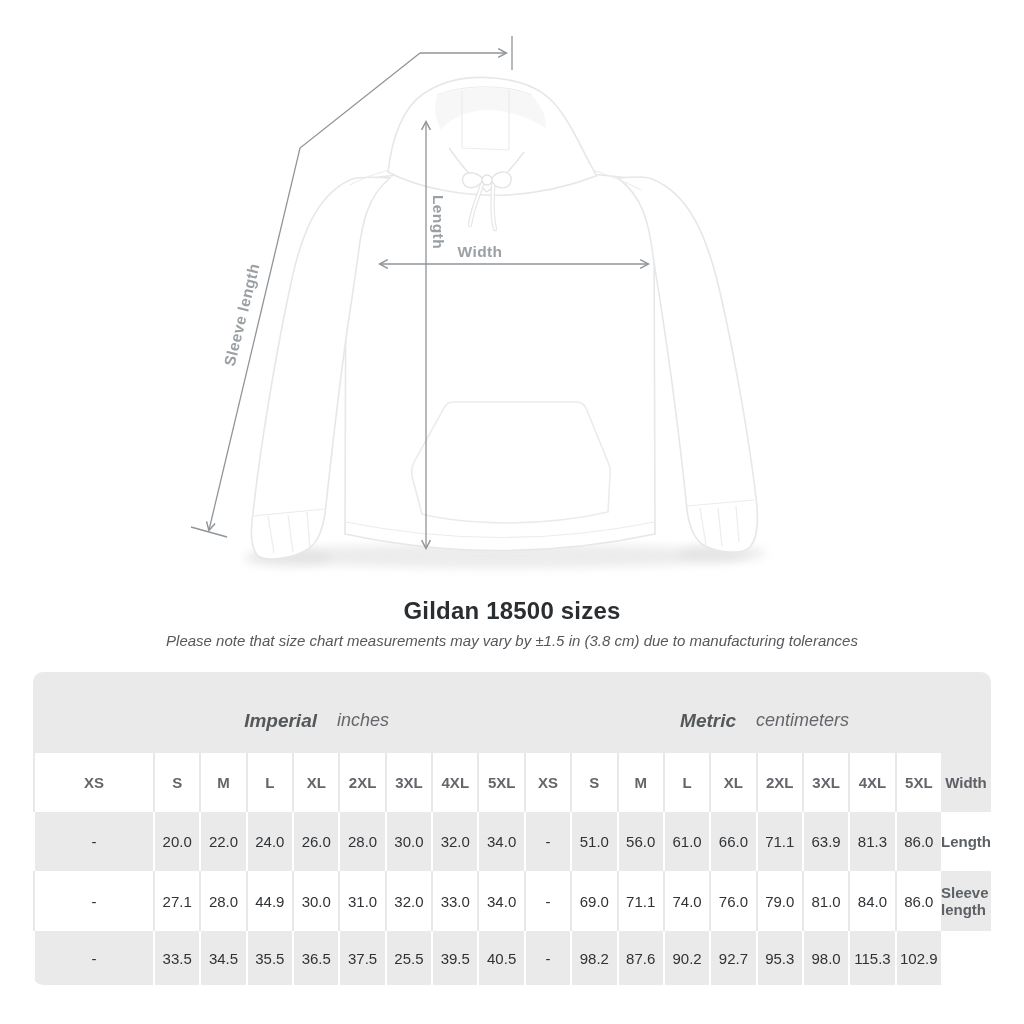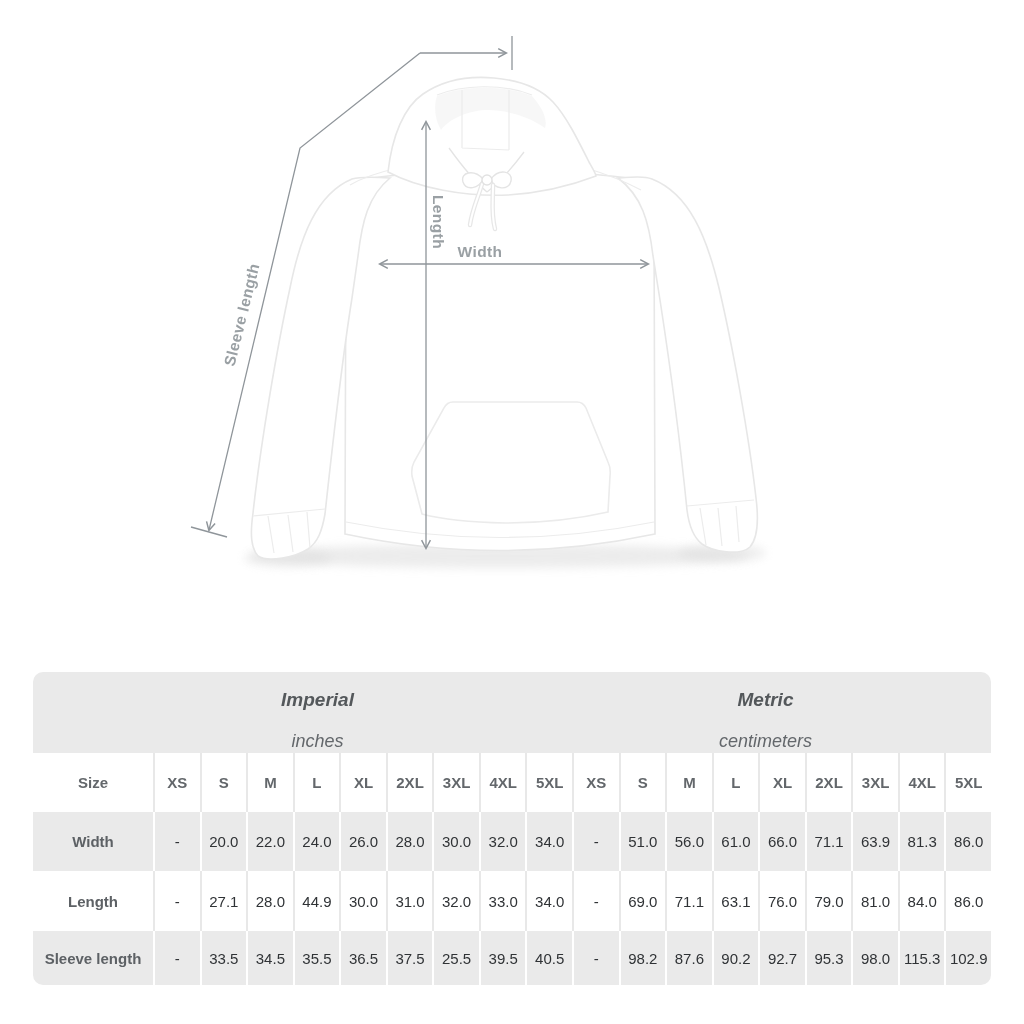--- a/index.html
+++ b/index.html
@@ -24,21 +24,21 @@
   .size-table{position:absolute;left:33px;top:672px;width:958px;height:313px;
     border-radius:10px;overflow:hidden;display:grid;
     grid-template-columns:120px repeat(18,1fr);
     grid-template-rows:81px 59px 59px 60px 54px;background:#fff;}
   .size-table div{display:flex;align-items:center;justify-content:center;}
   .gcell{background:var(--table-alt-row,#eaeaea);flex-direction:column;gap:3px;}
   .gcell .gh-title{font-size:19px;font-weight:700;font-style:italic;color:#54585b;}
   .gcell .gh-sub{font-size:18px;font-style:italic;color:var(--table-header-text,#63676b);}
   .gcell.imperial{transform:none;} .gcell.imperial .inner{transform:translateX(15px);}
   .gcell.metric .inner{transform:translateX(-16px);}
-  .gcell .inner{display:flex;flex-direction:column;align-items:center;gap:20px;margin-top:16px;}
+  .gcell .inner{display:flex;flex-direction:row;align-items:center;gap:20px;margin-top:16px;}
   .hcell{font-size:15px;font-weight:700;color:var(--table-header-text,#63676b);background:#fff;}
   .lcell{font-size:15px;font-weight:700;color:#5d6165;}
   .vcell{font-size:15px;color:var(--table-value-text,#303336);}
   .r-gray{background:var(--table-alt-row,#eaeaea);}
   .r-white{background:#ffffff;}
   .dcol{border-left:2px solid transparent;}
   .r-white.dcol,.hcell.dcol{border-left-color:#e8e8e8;}
   .r-gray.dcol{border-left-color:#ffffff;}
 </style>
 </head>
@@ -130,35 +130,38 @@
       <text class="mlabel" x="433" y="222" text-anchor="middle" transform="rotate(90 433 222)">Length</text>
 
       <line class="ann" x1="512" y1="36" x2="512" y2="70"></line>
       <line class="ann" x1="420" y1="53" x2="506" y2="53" marker-end="url(#arr)"></line>
       <path class="ann" d="M420,53 L300,148 L209,530" marker-end="url(#arr)"></path>
       <line class="ann" x1="191" y1="527" x2="227" y2="537"></line>
       <text class="mlabel" x="247" y="316" text-anchor="middle" transform="rotate(-76 247 316)">Sleeve length</text>
     </g>
   </svg>
 
+  <div class="caption">
+    <h1>Gildan 18500 sizes</h1>
+    <p>Please note that size chart measurements may vary by ±1.5 in (3.8 cm) due to manufacturing tolerances</p>
+  </div>
 
   <div class="size-table" id="size-table">
       <div class="gcell imperial" style="grid-column: span 10;">
         <div class="inner">
           <div class="gh-title">Imperial</div>
           <div class="gh-sub">inches</div>
         </div>
       </div>
       <div class="gcell metric" style="grid-column: span 9;">
         <div class="inner">
           <div class="gh-title">Metric</div>
           <div class="gh-sub">centimeters</div>
         </div>
       </div>
-      <div class="hcell">Size</div>
       <div class="hcell dcol">XS</div>
       <div class="hcell dcol">S</div>
       <div class="hcell dcol">M</div>
       <div class="hcell dcol">L</div>
       <div class="hcell dcol">XL</div>
       <div class="hcell dcol">2XL</div>
       <div class="hcell dcol">3XL</div>
       <div class="hcell dcol">4XL</div>
       <div class="hcell dcol">5XL</div>
       <div class="hcell dcol">XS</div>
@@ -195,21 +198,21 @@
       <div class="vcell dcol r-white">28.0</div>
       <div class="vcell dcol r-white">44.9</div>
       <div class="vcell dcol r-white">30.0</div>
       <div class="vcell dcol r-white">31.0</div>
       <div class="vcell dcol r-white">32.0</div>
       <div class="vcell dcol r-white">33.0</div>
       <div class="vcell dcol r-white">34.0</div>
       <div class="vcell dcol r-white">-</div>
       <div class="vcell dcol r-white">69.0</div>
       <div class="vcell dcol r-white">71.1</div>
-      <div class="vcell dcol r-white">63.1</div>
+      <div class="vcell dcol r-white">74.0</div>
       <div class="vcell dcol r-white">76.0</div>
       <div class="vcell dcol r-white">79.0</div>
       <div class="vcell dcol r-white">81.0</div>
       <div class="vcell dcol r-white">84.0</div>
       <div class="vcell dcol r-white">86.0</div>
       <div class="lcell r-gray">Sleeve length</div>
       <div class="vcell dcol r-gray">-</div>
       <div class="vcell dcol r-gray">33.5</div>
       <div class="vcell dcol r-gray">34.5</div>
       <div class="vcell dcol r-gray">35.5</div>

